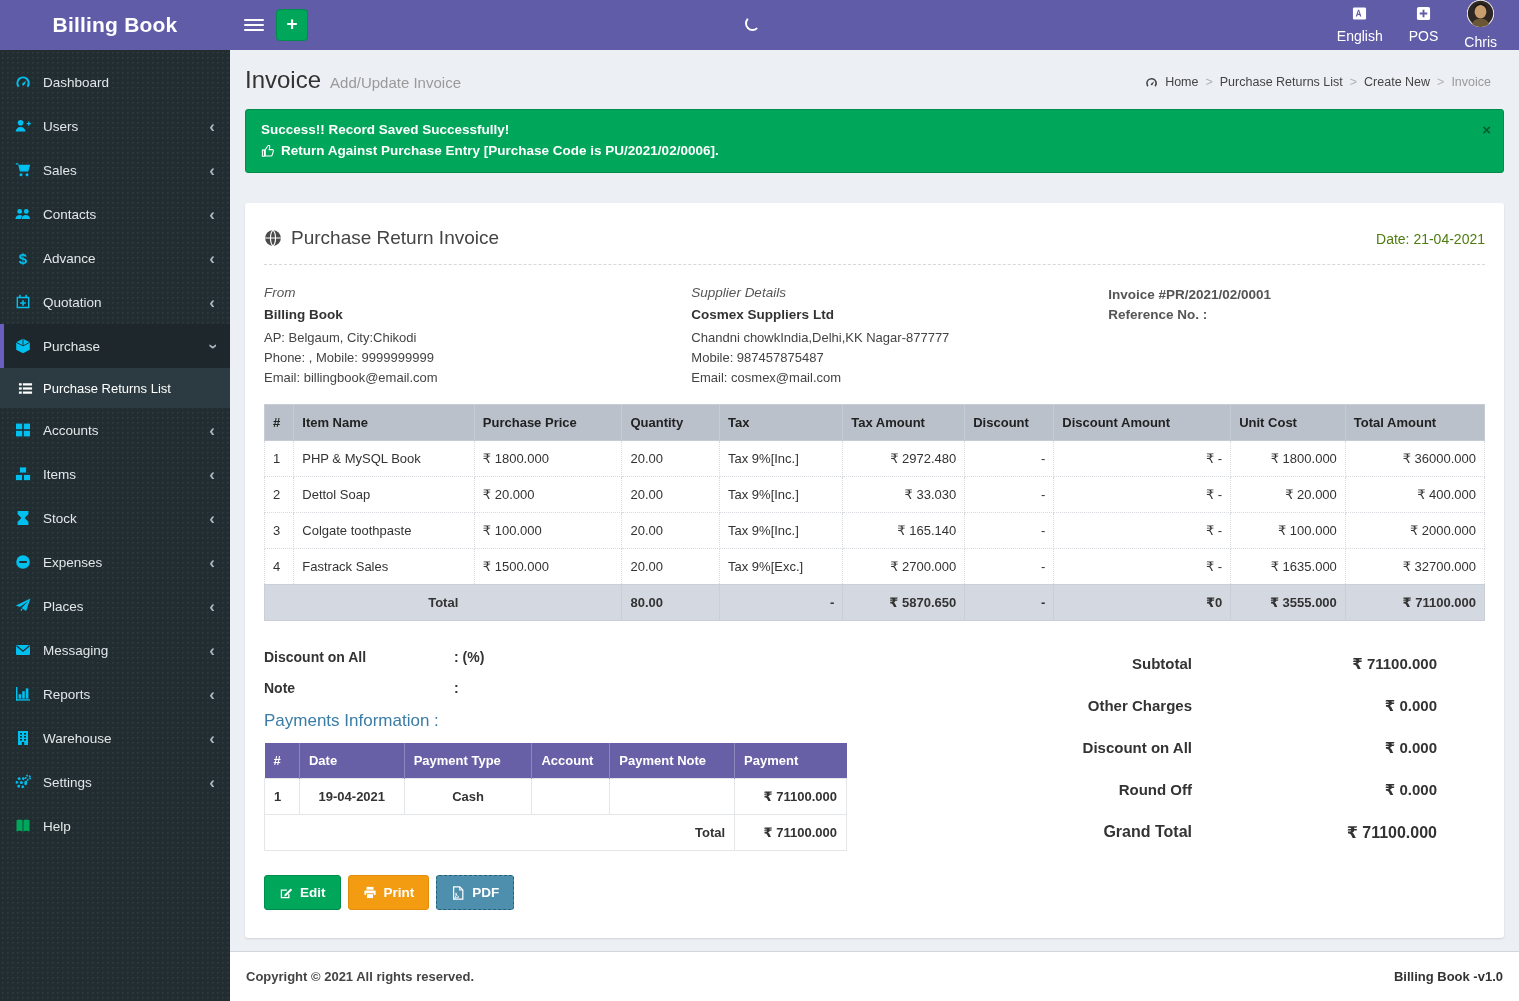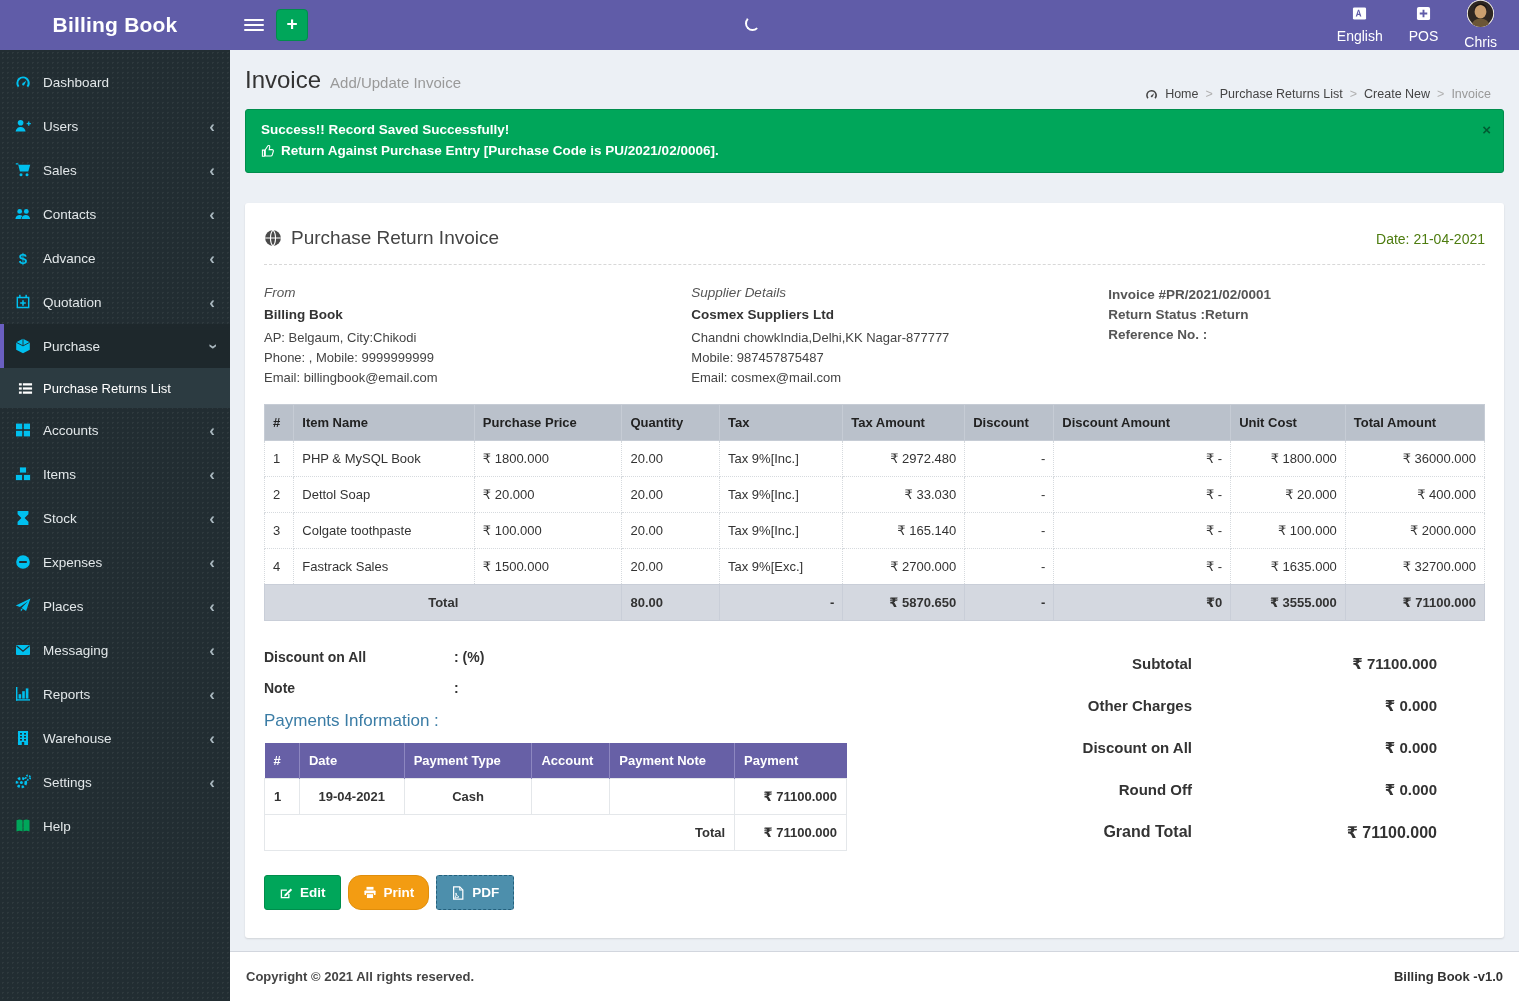--- a/index.html
+++ b/index.html
@@ -36,21 +36,21 @@
   .submenu-item { height:30px; display:flex; align-items:center; padding:0 15px 0 18px; color:#8aa4af; cursor:pointer; }
   .submenu-item .ic { width:15px; height:15px; fill:#8aa4af; margin-right:10px; }
   .submenu-item.active { color:#fff; }
   .submenu-item.active .ic { fill:#fff; }
   .help-ic { fill:#00a65a !important; }
   
   .content-wrapper { position:absolute; top:50px; left:230px; right:0; bottom:50px; background:#ecf0f5; overflow:hidden; }
   .content-header { padding:16px 15px 10px; position:relative; }
   .content-header h1 { margin:0; font-size:24px; font-weight:400; color:#333; }
   .content-header h1 small { font-size:15px; color:#999; margin-left:9px; font-weight:400; }
-  .breadcrumb { position:absolute; right:28px; top:37px; display:flex; align-items:center; gap:7px; font-size:12.5px; }
+  .breadcrumb { position:absolute; right:28px; top:25px; display:flex; align-items:center; gap:7px; font-size:12.5px; }
   .breadcrumb .ic { width:13px; height:13px; fill:#444; }
   .crumb { color:#444; cursor:pointer; }
   .crumb.current { color:#999; cursor:default; }
   .sep { color:#b0b0b0; }
   .content { padding:5px 15px 15px; }
   
   .alert { background:#00a65a; border:1px solid #008d4c; border-radius:3px; color:#fff; padding:12px 30px 14px 15px; margin-bottom:30px; position:relative; }
   .alert .t1 { font-weight:bold; font-size:13.5px; margin-bottom:6px; }
   .alert .t2 { font-weight:bold; font-size:13.5px; display:flex; align-items:center; gap:6px; }
   .alert .thumb { width:14px; height:14px; }
@@ -90,21 +90,21 @@
   .summary { flex:1; padding:6px 48px 0 60px; }
   .sum-row { display:flex; margin-bottom:24px; }
   .sum-row .sl { flex:1; text-align:right; font-weight:bold; font-size:15px; color:#333; padding-right:55px; }
   .sum-row .sv { width:190px; text-align:right; font-weight:bold; font-size:15px; color:#333; }
   .sum-row.grand .sl, .sum-row.grand .sv { font-size:16px; }
   
   .actions { margin-top:24px; display:flex; gap:7px; }
   .btn { display:inline-flex; align-items:center; gap:7px; color:#fff; font-weight:bold; font-size:13.5px; padding:9px 14px; border-radius:3px; cursor:pointer; border:1px solid transparent; }
   .btn .bic { width:14px; height:14px; }
   .btn-edit { background:#00a65a; border-color:#008d4c; }
-  .btn-print { background:#f39c12; border-color:#e08e0b;border-radius:13px; }
+  .btn-print { background:#f39c12; border-color:#e08e0b; }
   .btn-pdf { background:#4d8fac; border:1px dashed #24607c; }
   
   .footer { position:absolute; bottom:0; left:230px; right:0; height:50px; background:#fff; border-top:1px solid #d2d6de; display:flex; align-items:center; justify-content:space-between; padding:0 16px; z-index:25; }
   .footer .fl { font-weight:bold; font-size:13px; color:#444; }
   .footer .fr { font-weight:bold; font-size:13px; color:#333; }
 </style>
 </head>
 <body>
 
 <header class="navbar">
@@ -368,21 +368,20 @@
         </div>
         <div class="col-supplier addr">
           <div class="hd">Supplier Details</div>
           <div class="nm">Cosmex Suppliers Ltd</div>
           <div class="ln">Chandni chowkIndia,Delhi,KK Nagar-877777</div>
           <div class="ln">Mobile: 987457875487</div>
           <div class="ln">Email: cosmex@mail.com</div>
         </div>
         <div class="col-meta">
           <div>Invoice #PR/2021/02/0001</div>
-          <div>Return Status :Return</div>
           <div>Reference No. :</div>
         </div>
       </div>
 
       <table class="items">
         <colgroup>
           <col style="width:2.4%">
             <col style="width:14.8%">
             <col style="width:12.1%">
             <col style="width:8%">

